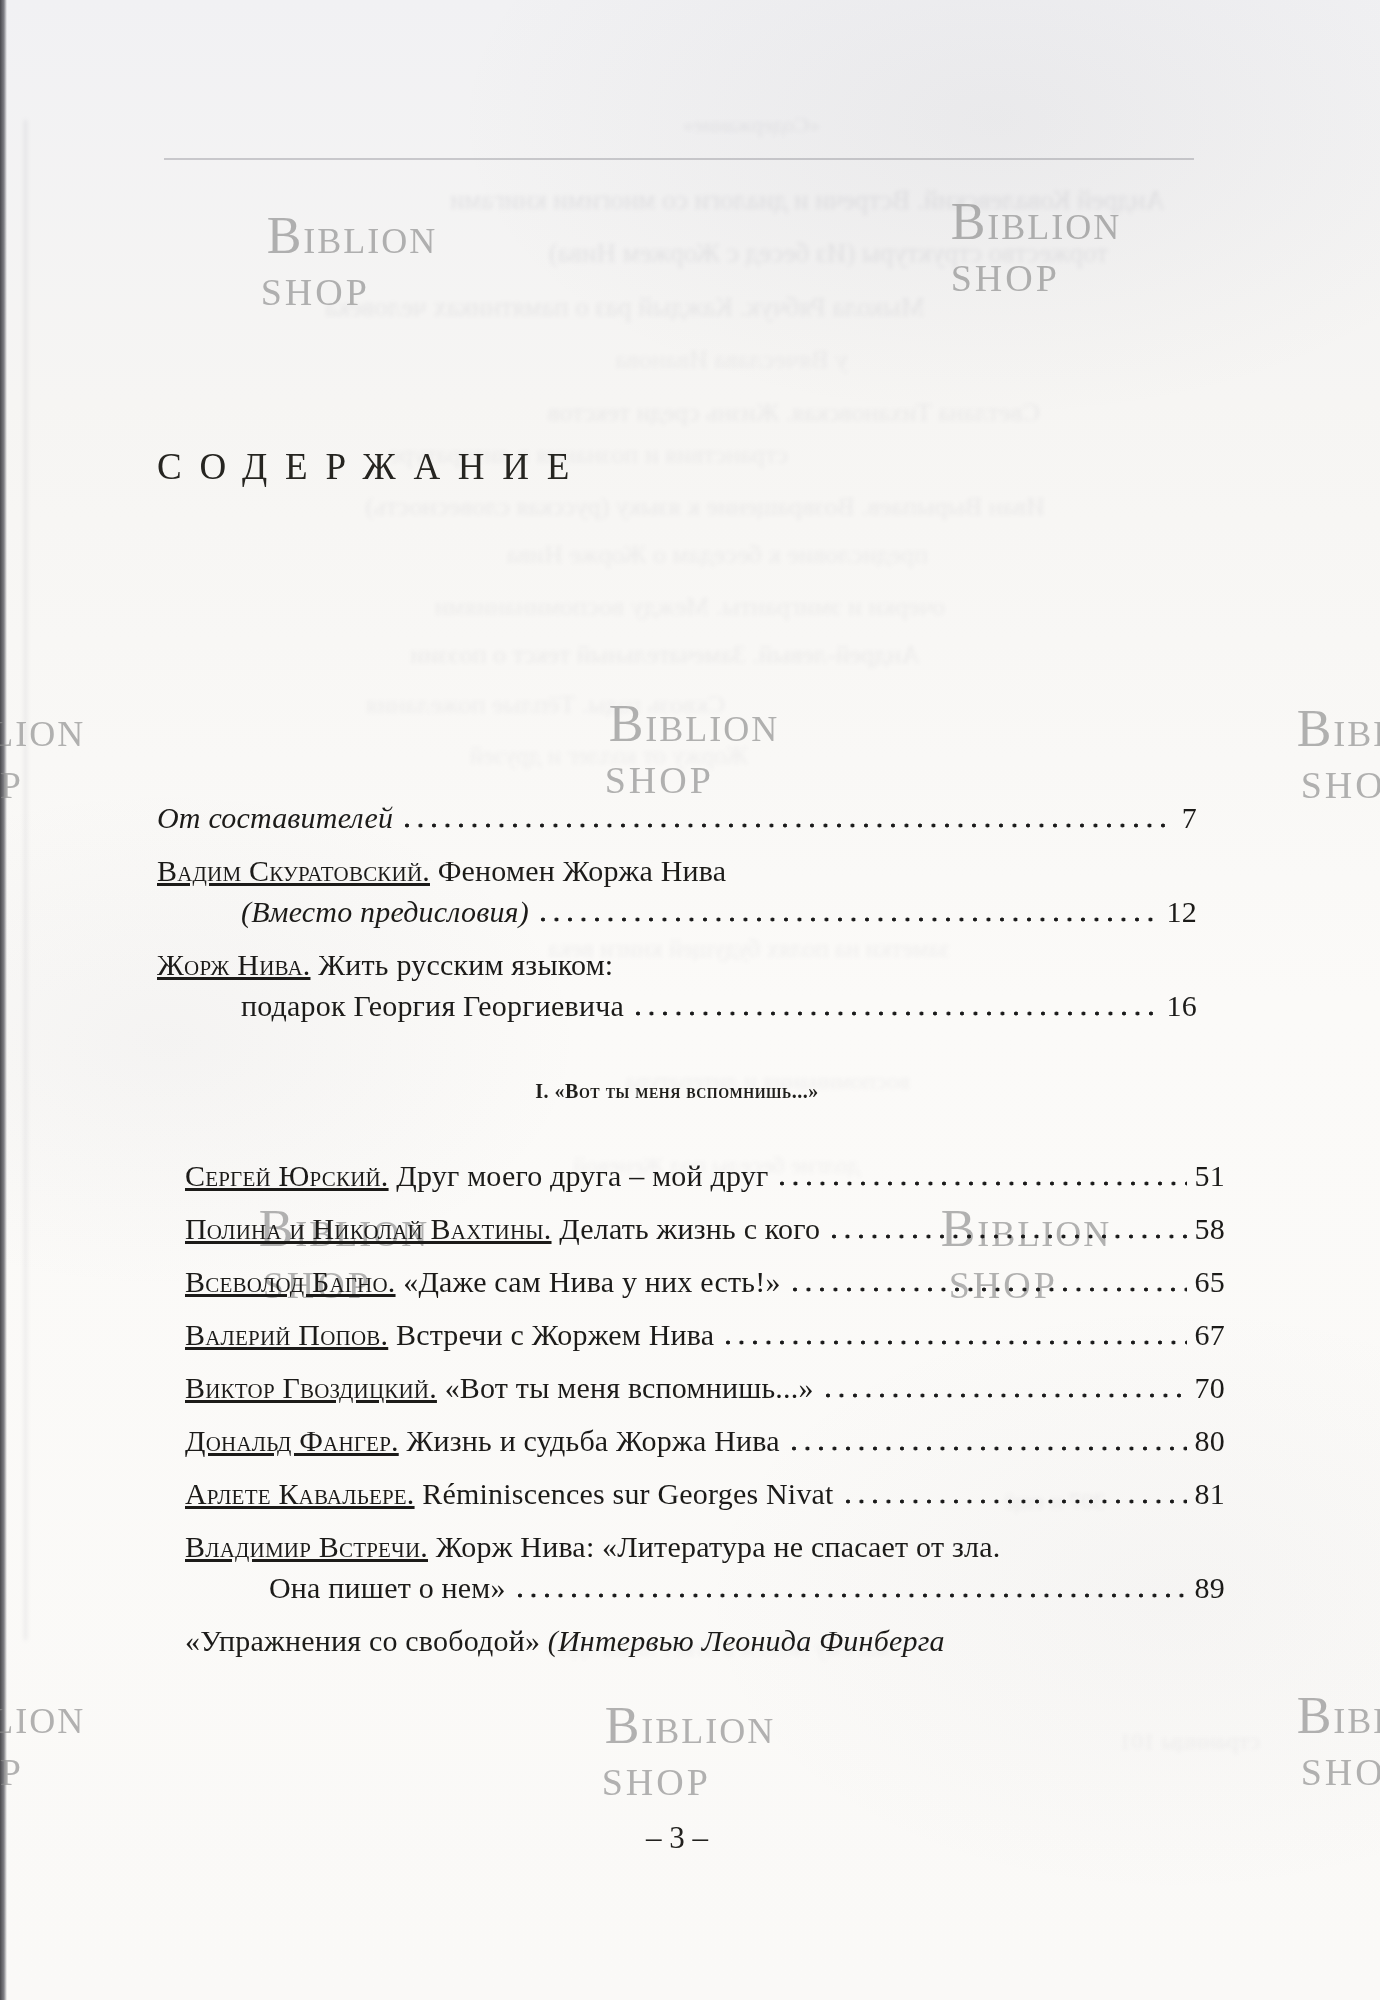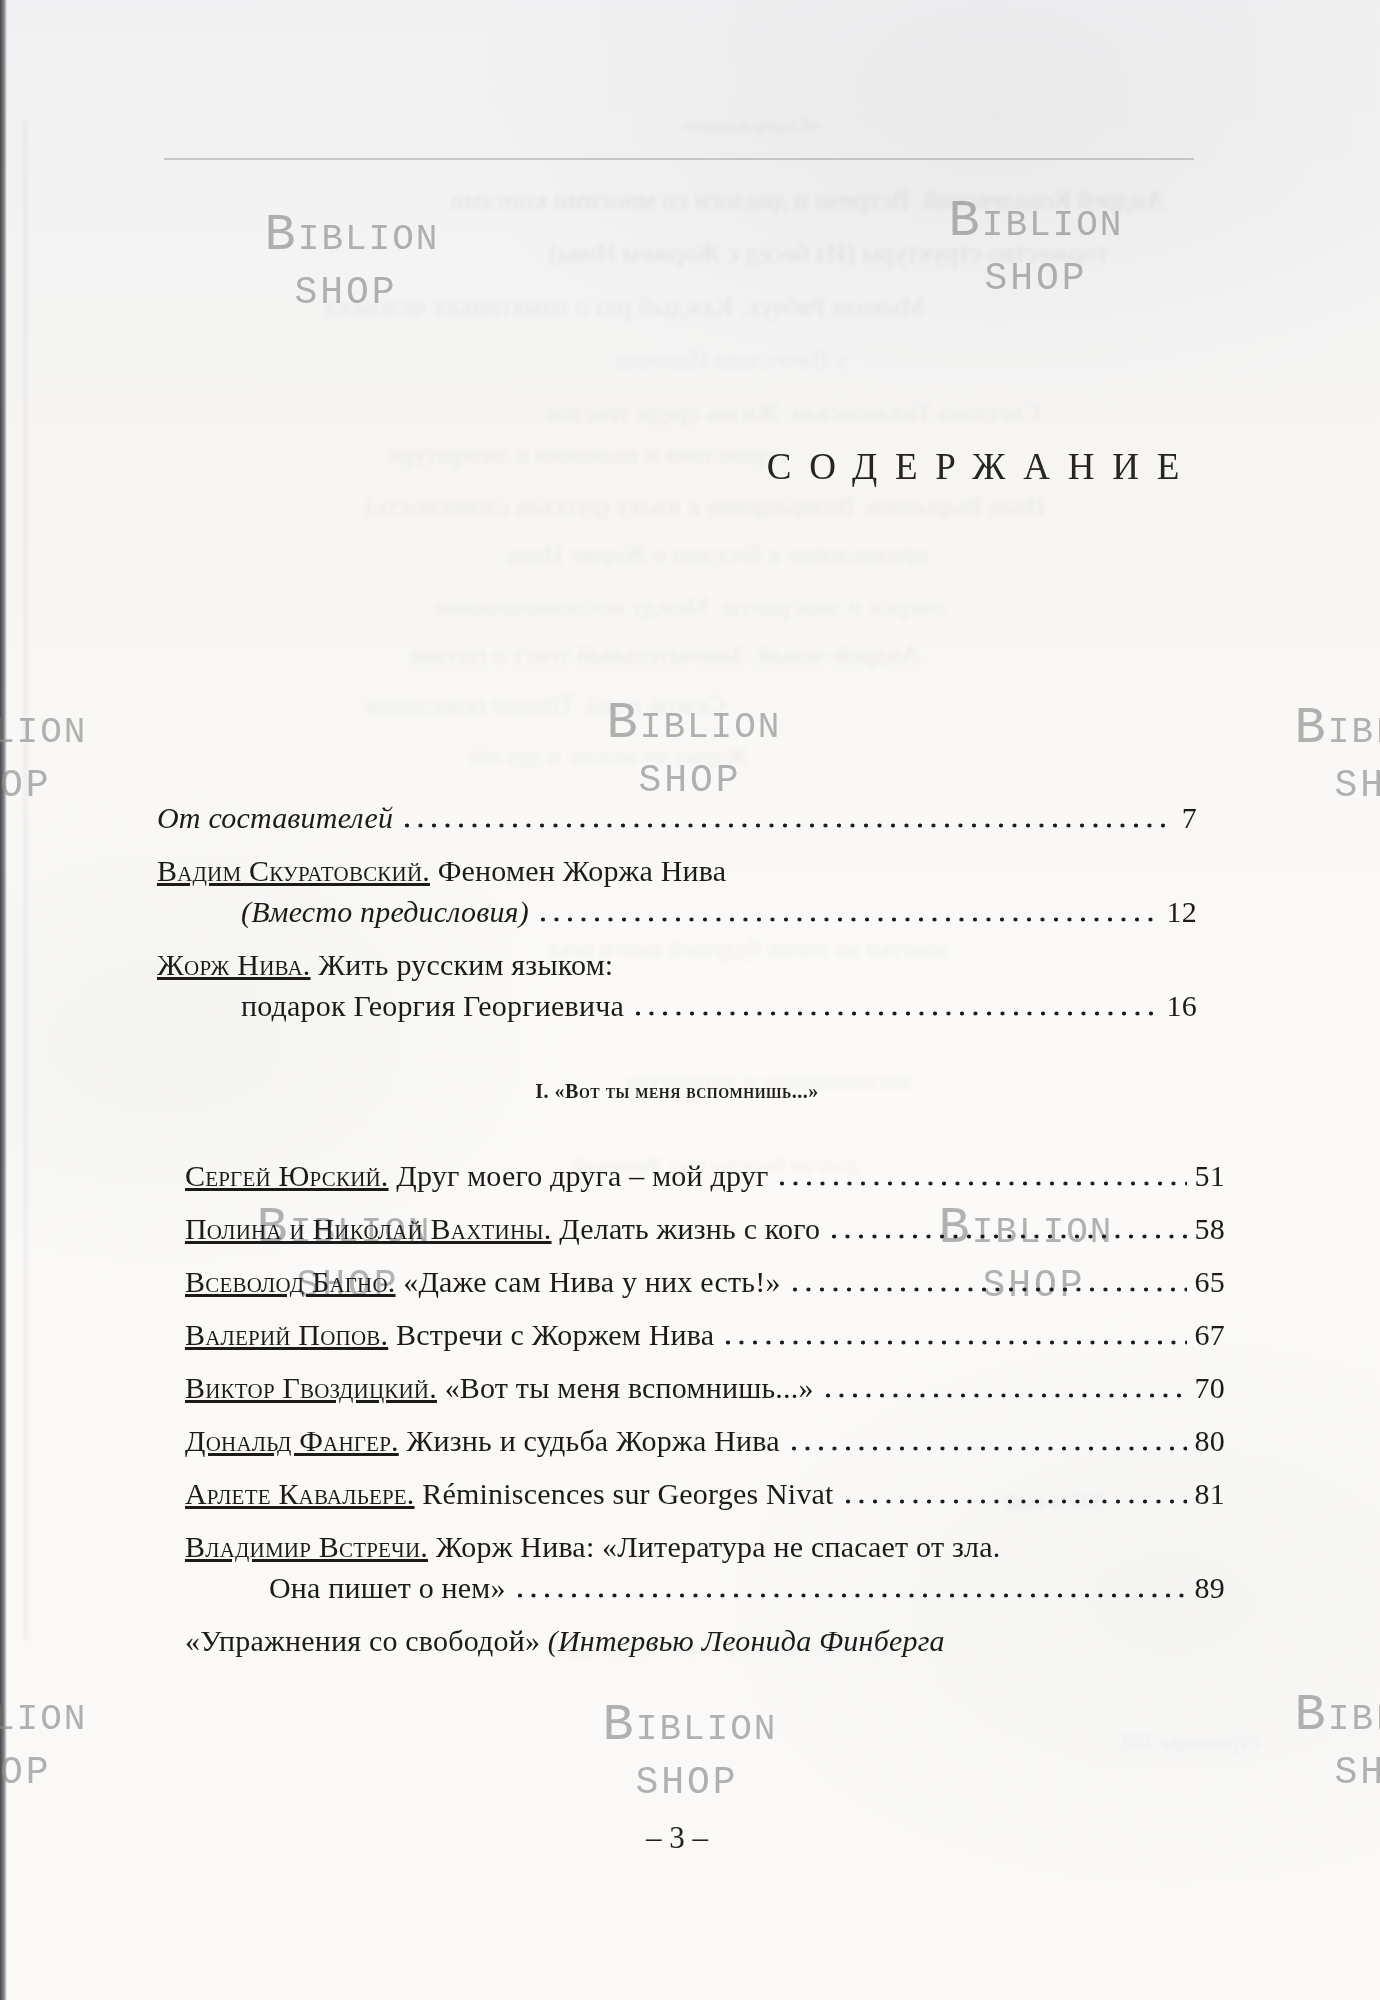--- a/index.html
+++ b/index.html
@@ -12,21 +12,21 @@
       radial-gradient(800px 500px at 85% 80%, rgba(120,120,135,0.04), transparent 60%),
       linear-gradient(180deg,#f1f1f3 0%,#f6f5f3 20%,#fbfaf8 50%,#faf9f7 100%);
   }
   .edge-left{position:absolute;left:0;top:0;width:7px;height:100%;
     background:linear-gradient(90deg,#2b2b30 0%,#6a6a70 55%,rgba(120,120,125,0) 100%);opacity:.85;}
   .fold-shadow{position:absolute;left:24px;top:120px;width:3px;height:1520px;
     background:rgba(90,90,100,.10);filter:blur(2px);}
   .ghost-rule{position:absolute;left:164px;top:158px;width:1030px;height:2px;
     background:rgba(140,140,148,.42);filter:blur(.7px);}
 
-  .title{position:absolute;top:445px;left:157px;width:1040px;text-align:right;
+  .title{position:absolute;top:445px;left:157px;width:1040px;text-align:left;
     font-size:37px;letter-spacing:.48em;color:#262521;white-space:nowrap;}
 
   .text-block{position:absolute;left:157px;width:1040px;}
   .toc-front{top:797px;}
   .section-head{top:1080px;text-align:center;font-weight:bold;font-variant:small-caps;
     font-size:20px;color:#201f1c;letter-spacing:.5px;}
   .toc-section{top:1155px;margin-left:28px;}
 
   .entry{margin-bottom:12px;}
   .line{display:flex;align-items:baseline;font-size:30px;line-height:41px;letter-spacing:.2px;}
@@ -35,22 +35,22 @@
   .seg-sc{font-variant:small-caps;text-decoration:underline;}
   .seg-it{font-style:italic;}
   .leader{flex:1;height:5px;margin:0 8px 0 12px;min-width:30px;
     background-image:radial-gradient(circle at 2px 2.5px,#1a1a1a 1.7px,rgba(0,0,0,0) 2.3px);
     background-size:13.5px 5px;background-repeat:repeat-x;background-position:left bottom;}
   .pg{white-space:nowrap;}
 
   .footer{position:absolute;top:1820px;left:157px;width:1040px;text-align:center;
     font-size:31px;color:#22211e;}
 
-  .wm{position:absolute;transform:translateX(-50%);text-align:center;
-    color:#8f8f8f;opacity:.68;pointer-events:none;font-family:Liberation Mono, monospace;}
+  .wm{position:absolute;transform:translateX(-50%);text-align:left;
+    color:#8f8f8f;opacity:.68;pointer-events:none;}
   .wm-main{font-size:52px;line-height:52px;font-variant:small-caps;letter-spacing:2px;}
   .wm-sub{font-size:38px;line-height:29px;letter-spacing:3px;margin-top:16px;}
 
   .ghost{position:absolute;transform:scaleX(-1);filter:blur(2.2px);
     white-space:nowrap;overflow:hidden;color:#6f6f7e;pointer-events:none;}
 </style>
 </head>
 <body>
 
 <div class="page">

